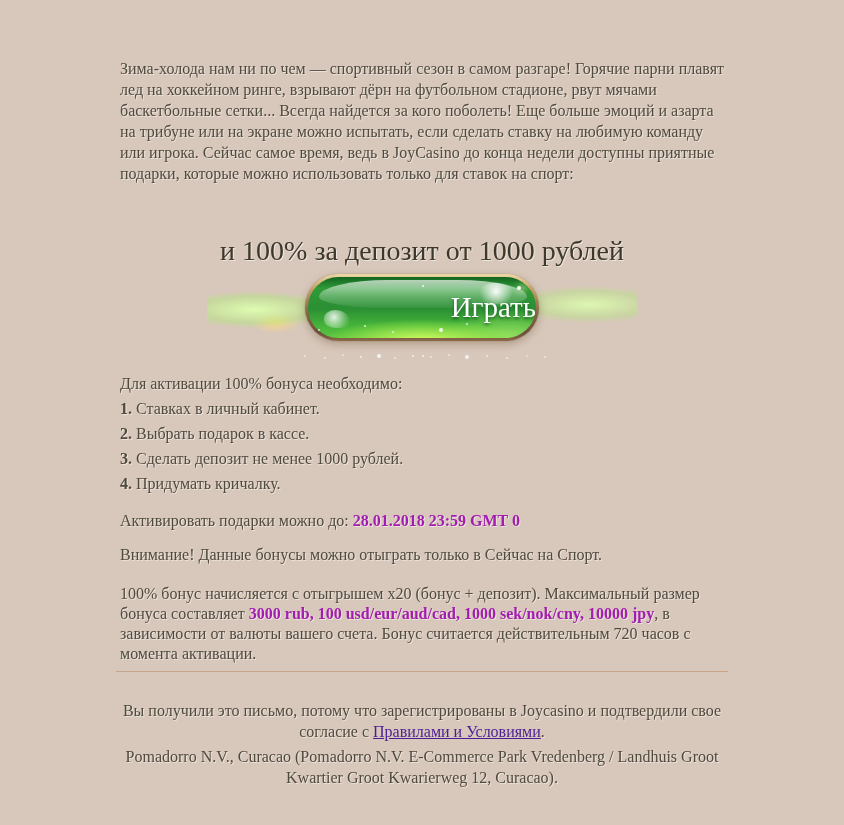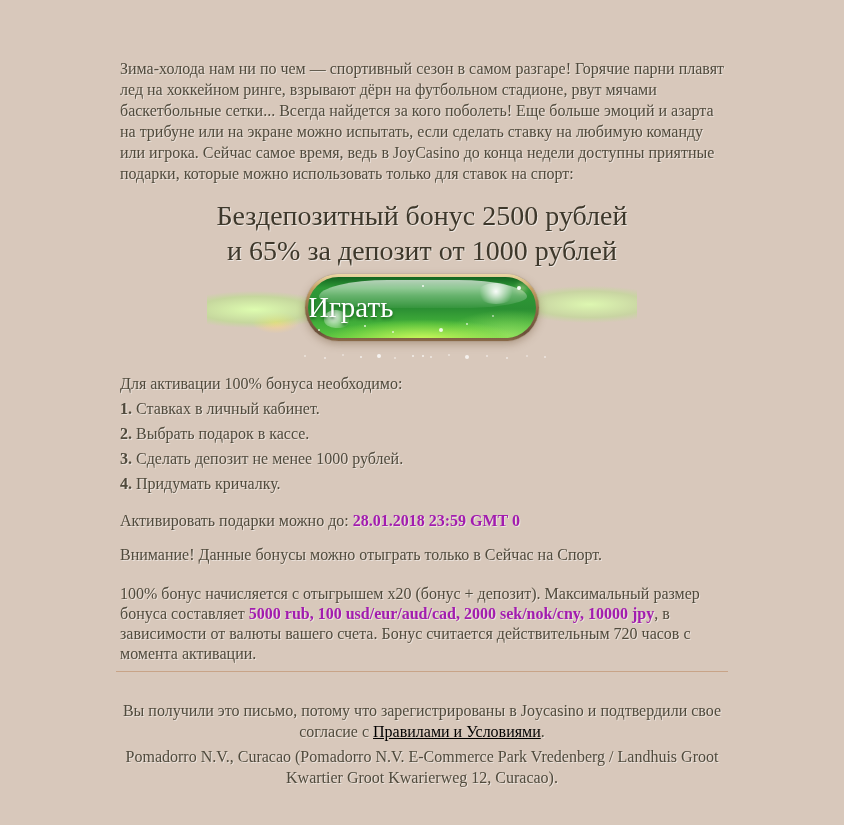--- a/index.html
+++ b/index.html
@@ -38,21 +38,21 @@
       radial-gradient(ellipse 8% 30% at 16% 80%, rgba(255,216,130,0.8), rgba(255,216,130,0) 70%);
   }
   .play-btn {
     position: absolute; left: 50%; top: 5px; transform: translateX(-50%);
     display: block; width: 234px; height: 67px; border-radius: 36px;
     padding: 3px; text-decoration: none;
     background: linear-gradient(180deg, #ecd9a6 0%, #c5a065 22%, #8a6947 55%, #6b4f39 88%, #8a6a48 100%);
     box-shadow: 0 3px 8px rgba(95,65,35,0.35), 0 0 1px rgba(60,40,20,0.6);
   }
   .play-inner {
-    position: relative; display: flex; align-items: center; justify-content: flex-start;
+    position: relative; display: flex; align-items: center; justify-content: flex-end;
     width: 100%; height: 100%; border-radius: 33px; overflow: hidden;
     background:
       radial-gradient(ellipse 58% 46% at 50% 104%, rgba(216,255,95,0.95), rgba(150,232,70,0.35) 58%, rgba(150,232,70,0) 75%),
       radial-gradient(ellipse 40% 60% at 88% 96%, rgba(190,245,120,0.55), rgba(190,245,120,0) 70%),
       linear-gradient(180deg, #13641f 0%, #2f9a38 18%, #2b8f33 52%, #43b13a 78%, #5dc642 100%);
   }
   .gloss {
     position: absolute; left: 5%; right: 4%; top: 5%; height: 46%;
     border-radius: 50% 50% 50% 50% / 90% 90% 60% 60%;
     background: linear-gradient(180deg, rgba(255,255,255,0.68) 0%, rgba(255,255,255,0.28) 55%, rgba(255,255,255,0.05) 100%);
@@ -100,32 +100,32 @@
   .attention { margin-top: 13px; }
   .terms { margin-top: 19px; line-height: 20px; }
 
   .divider {
     border: none; border-top: 1px solid #c8a488;
     margin: 7px 0 0; width: 100%;
   }
 
   .footer { margin-top: 28px; text-align: center; }
   .footer p { font-size: 16px; line-height: 21px; text-shadow: 1px 1px 0 rgba(255,255,255,0.5); }
-  a.link { color: #000000; text-decoration: underline; text-shadow: none; }
+  a.link { color: #4c1d95; text-decoration: underline; text-shadow: none; }
 </style>
 </head>
 <body>
 
 <div class="email">
 
   <p class="txt intro">Зима-холода нам ни по чем — спортивный сезон в самом разгаре! Горячие парни плавят лед на хоккейном ринге, взрывают дёрн на футбольном стадионе, рвут мячами баскетбольные сетки... Всегда найдется за кого поболеть! Еще больше эмоций и азарта на трибуне или на экране можно испытать, если сделать ставку на любимую команду или игрока. Сейчас самое время, ведь в JoyCasino до конца недели доступны приятные подарки, которые можно использовать только для ставок на спорт:</p>
 
   <h1 class="headline">
-    <span>Бездепозитный бонус 2500 рублей</span><br>
-    <span>и 65% за депозит от 1000 рублей</span>
+    <br>
+    <span>и 100% за депозит от 1000 рублей</span>
   </h1>
 
   <div class="btn-area">
     <div class="btn-glow"></div>
     <a href="#" class="play-btn">
       <span class="play-inner">
         <span class="gloss"></span>
         <span class="gloss-blob"></span>
         <span class="gloss-drop"></span>
         <span class="play-label">Играть</span>
@@ -143,21 +143,21 @@
     <p><span class="step-num">4.</span><span> Придумать кричалку.</span></p>
   </div>
 
   <p class="txt deadline">
     <span>Активировать подарки можно до: </span><span class="orange">28.01.2018 23:59 GMT 0</span>
   </p>
 
   <p class="txt attention">Внимание! Данные бонусы можно отыграть только в Сейчас на Спорт.</p>
 
   <p class="txt terms">
-    <span>100% бонус начисляется с отыгрышем x20 (бонус + депозит). Максимальный размер бонуса составляет </span><span class="orange">5000 rub, 100 usd/eur/aud/cad, 2000 sek/nok/cny, 10000 jpy</span><span>, в зависимости от валюты вашего счета. Бонус считается действительным 720 часов с момента активации.</span><br>
+    <span>100% бонус начисляется с отыгрышем x20 (бонус + депозит). Максимальный размер бонуса составляет </span><span class="orange">3000 rub, 100 usd/eur/aud/cad, 1000 sek/nok/cny, 10000 jpy</span><span>, в зависимости от валюты вашего счета. Бонус считается действительным 720 часов с момента активации.</span><br>
   </p>
 
   <hr class="divider">
 
   <div class="footer">
     <p><span>Вы получили это письмо, потому что зарегистрированы в Joycasino и подтвердили свое согласие с </span><a href="#" class="link">Правилами и Условиями</a><span>.</span></p>
     <p>Pomadorro N.V., Curacao (Pomadorro N.V. E-Commerce Park Vredenberg / Landhuis Groot Kwartier Groot Kwarierweg 12, Curacao).</p>
   </div>
 
 </div>

